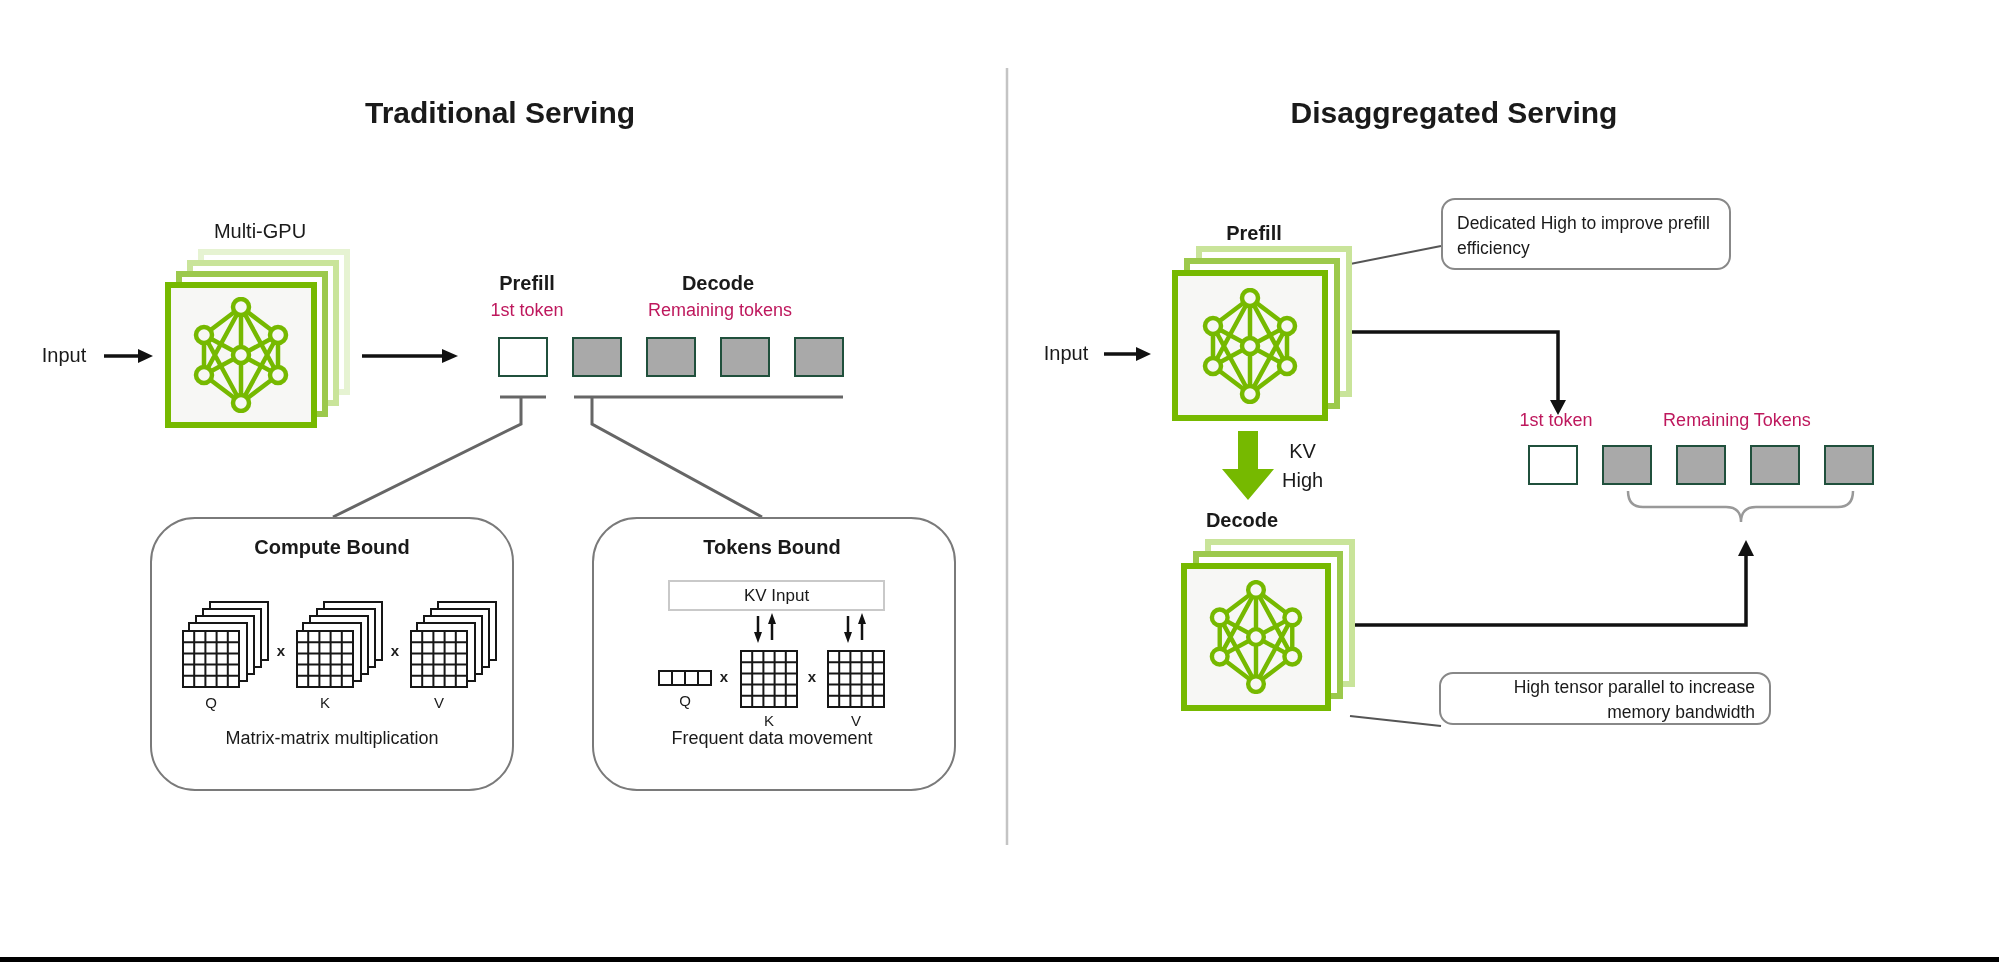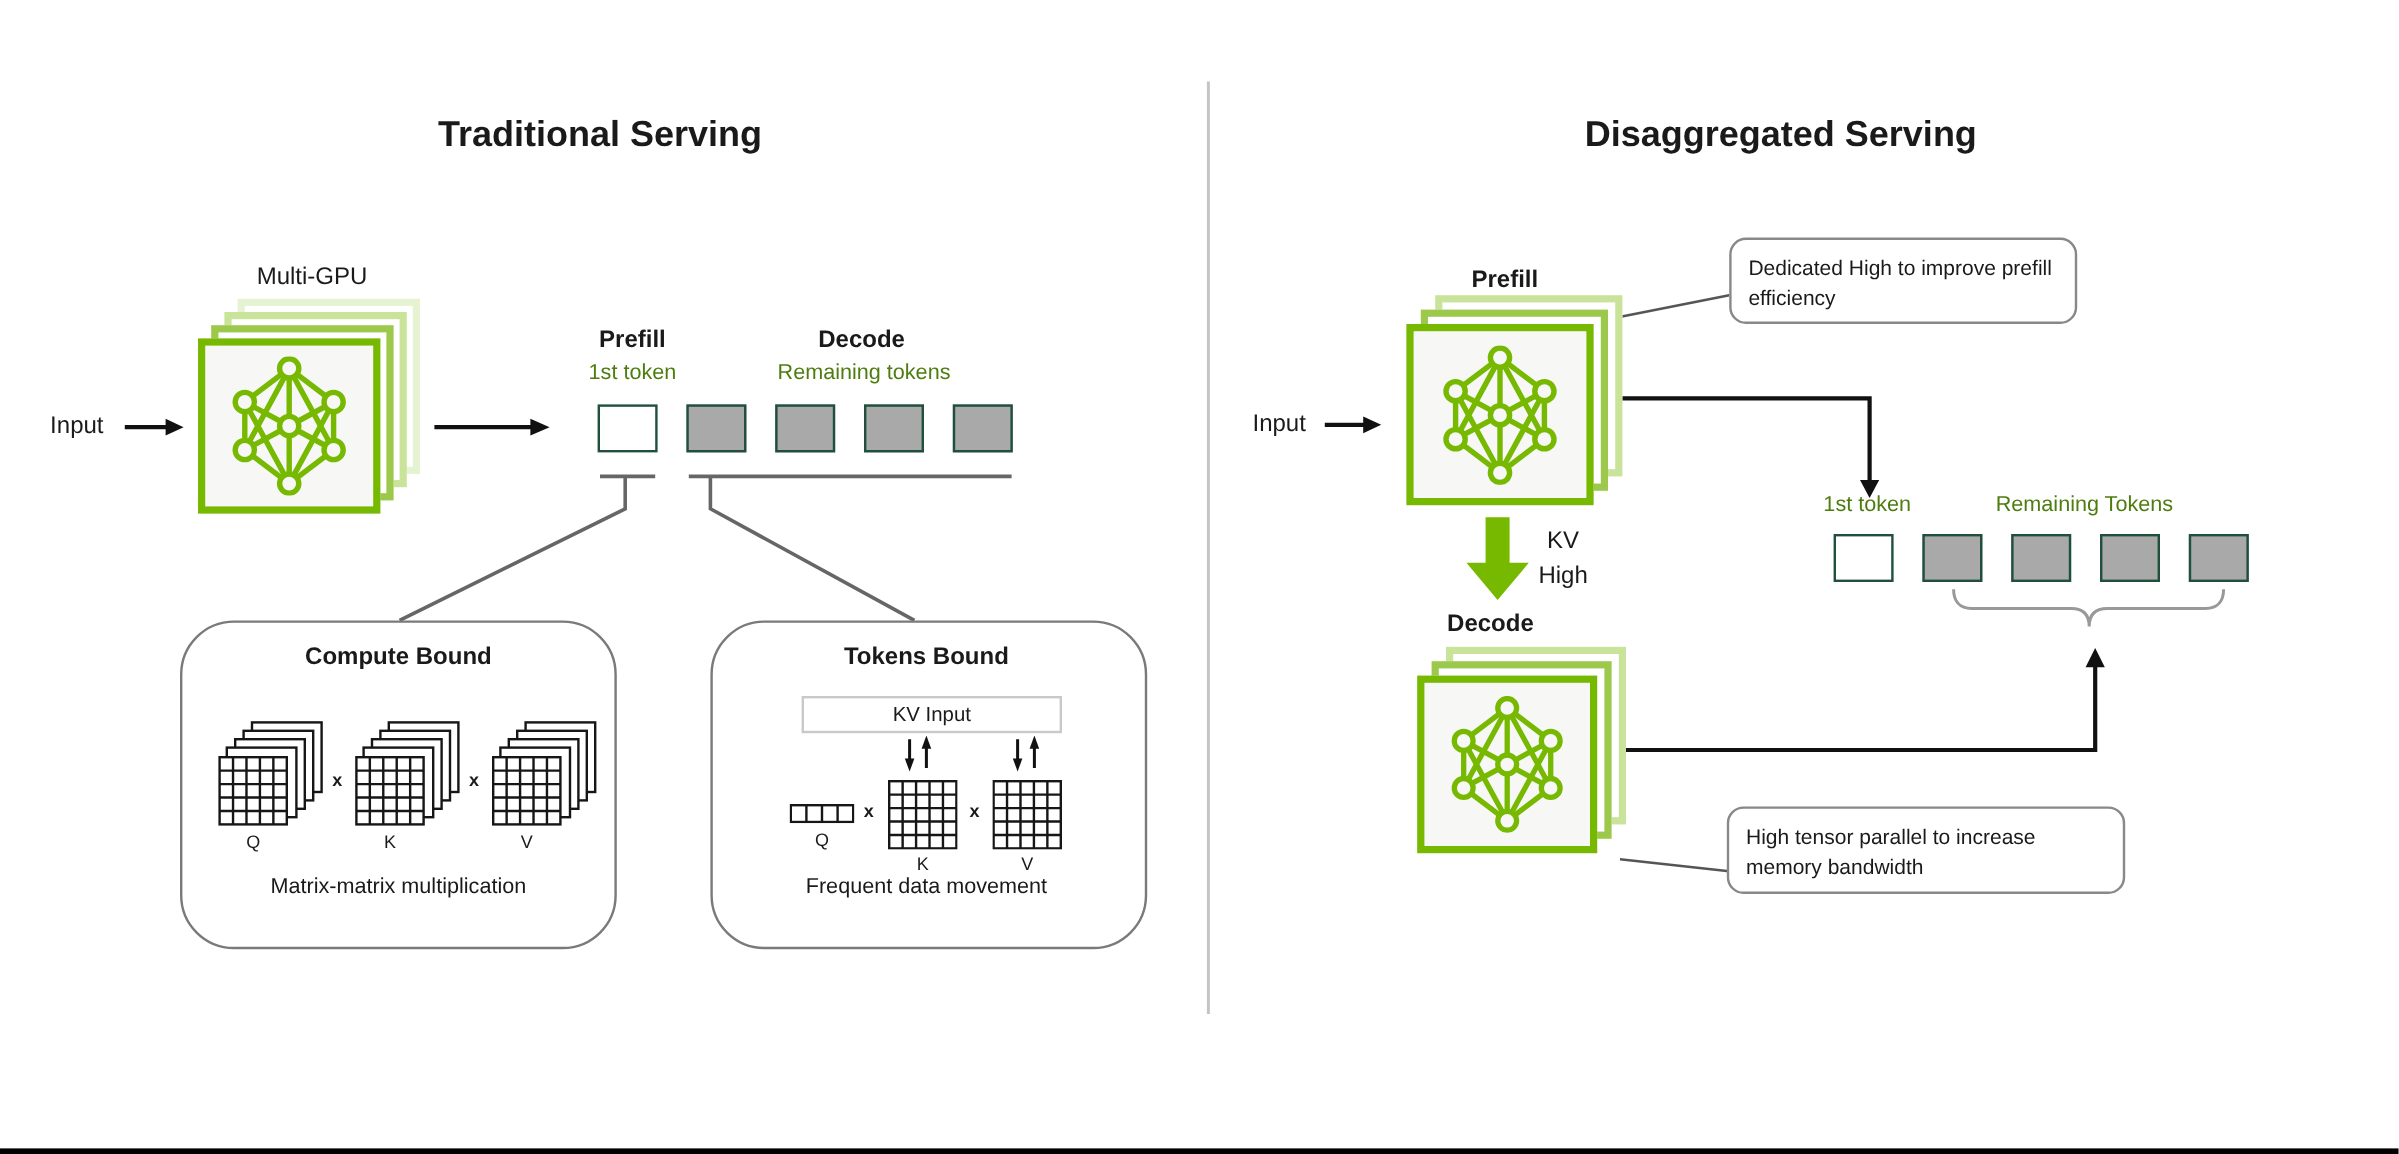--- a/index.html
+++ b/index.html
@@ -3,21 +3,21 @@
 <meta charset="utf-8">
 <style>
   html,body{margin:0;padding:0;background:#fff;}
   #canvas{position:relative;width:1999px;height:962px;background:#fff;overflow:hidden;
           font-family:"Liberation Sans","DejaVu Sans",sans-serif;color:#1a1a1a;}
   .abs{position:absolute;}
   .ctr{transform:translateX(-50%);white-space:nowrap;}
   .title{font-size:30px;font-weight:bold;}
   .lbl{font-size:20px;}
   .lbl-b{font-size:20px;font-weight:bold;}
-  .sub{font-size:18px;color:#4d7c0f;}
+  .sub{font-size:18px;color:#be185d;}
   .small{font-size:15px;}
   .caption{font-size:18px;text-align:right;}
   .gpu-card{position:absolute;border:6px solid var(--green);background:#fff;}
   .gpu-card.front{background:var(--card-fill);display:flex;align-items:center;justify-content:center;}
   .gpu-card.b1{border-color:var(--stack2);}
   .gpu-card.b2{border-color:var(--stack3);}
   .gpu-card.b3{border-color:var(--stack4);}
   .bound-box{position:absolute;border:2.5px solid var(--boxborder);border-radius:45px;background:#fff;}
   .callout{position:absolute;border:2px solid #888;border-radius:14px;background:#fff;font-size:17.5px;line-height:25px;}
   .kvbox{position:absolute;border:2px solid #c9c9c9;background:#fff;text-align:center;
@@ -182,21 +182,21 @@
   <svg class="abs" style="left:827px;top:650px" width="58" height="58" viewBox="0 0 58 58">
       <use href="#grid5"></use>
     </svg>
   <div class="abs ctr op" style="left:724px;top:668px">x</div>
   <div class="abs ctr op" style="left:812px;top:668px">x</div>
   <div class="abs ctr small" style="left:685px;top:692px">Q</div>
   <div class="abs ctr small" style="left:769px;top:712px">K</div>
   <div class="abs ctr small" style="left:856px;top:712px">V</div>
   <div class="abs ctr caption" style="left:772px;top:728px">Frequent data movement</div>
 
-  <div class="abs ctr title" style="left:1484px;top:96px">Disaggregated Serving</div>
+  <div class="abs ctr title" style="left:1454px;top:96px">Disaggregated Serving</div>
 
   <div class="abs ctr lbl-b" style="left:1254px;top:222px">Prefill</div>
 
   <div class="abs" style="left:1172px;top:246px;width:180px;height:175px">
     <div class="gpu-card b2" style="left:24px;top:0;width:144px;height:139px"></div>
     <div class="gpu-card b1" style="left:12px;top:12px;width:144px;height:139px"></div>
     <div class="gpu-card front" style="left:0;top:24px;width:144px;height:139px">
       <svg width="100" height="116" viewBox="0 0 100 116">
           <use href="#nn"></use>
         </svg>
@@ -228,16 +228,16 @@
   <div class="abs ctr sub" style="left:1737px;top:410px">Remaining Tokens</div>
 
   <div class="token-row" style="left:1528px;top:445px" id="token-row-right">
       <div class="token"></div>
       <div class="token gray"></div>
       <div class="token gray"></div>
       <div class="token gray"></div>
       <div class="token gray"></div>
     </div>
 
-  <div class="callout" style="left:1439px;top:672px;width:300px;height:47px;padding:11px 14px;text-align:left">High tensor parallel to increase memory bandwidth</div>
+  <div class="callout" style="left:1439px;top:672px;width:300px;height:47px;padding:1px 14px;text-align:right">High tensor parallel to increase memory bandwidth</div>
 
   <div id="bottom-bar"></div>
 </div>
 
 </body></html>

